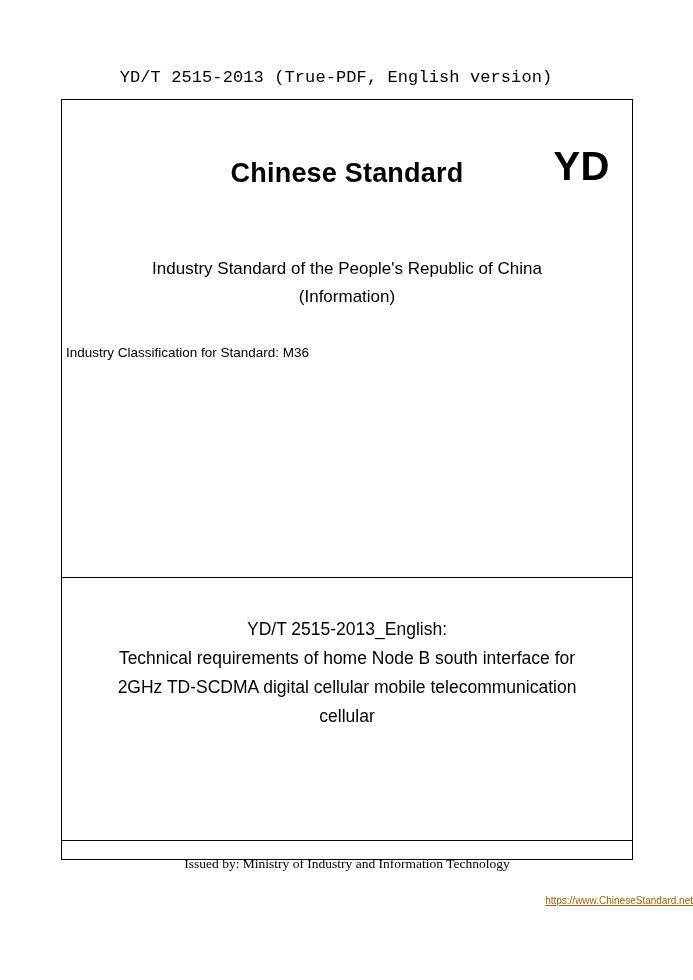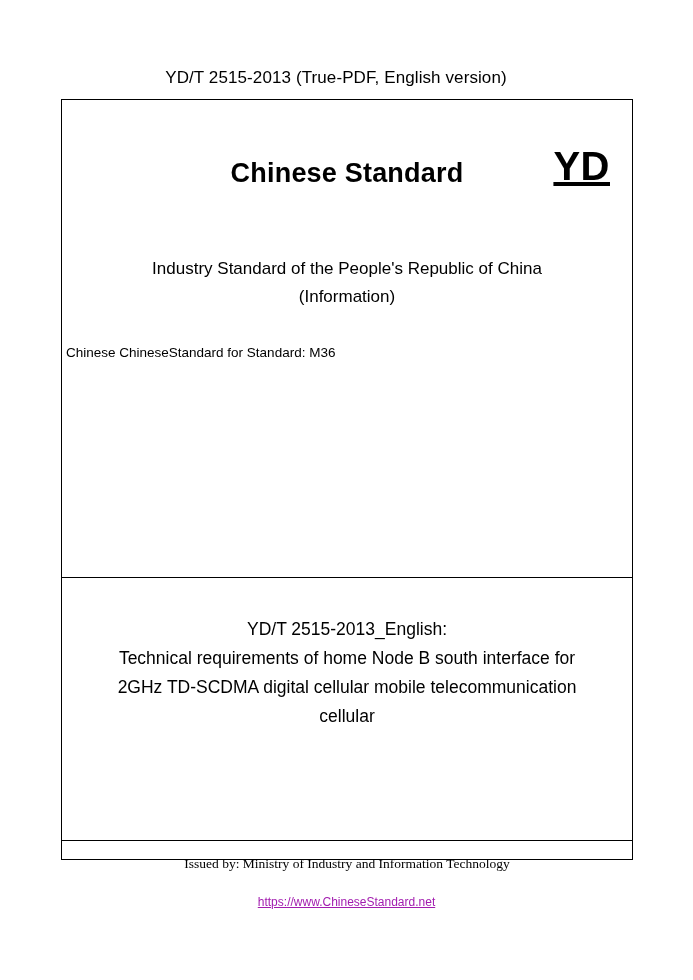--- a/index.html
+++ b/index.html
@@ -22,20 +22,21 @@
     box-sizing: border-box;
   }
   .top-line {
     position: absolute;
     top: 68px;
     left: 0;
     width: 672px;
     text-align: center;
     font-size: 17px;
     letter-spacing: 0.1px;
+    font-family: Liberation Mono, monospace;
   }
   .doc-frame {
     position: absolute;
     top: 99px;
     left: 61px;
     width: 572px;
     height: 761px;
     border: 1.5px solid #000;
     box-sizing: border-box;
   }
@@ -55,21 +56,20 @@
     font-weight: bold;
     letter-spacing: 0.2px;
   }
   .yd-logo {
     position: absolute;
     top: 44px;
     right: 22px;
     font-size: 40px;
     font-weight: bold;
     letter-spacing: 0.5px;
-    text-decoration: underline;
   }
   .industry-line {
     position: absolute;
     top: 155px;
     left: 0;
     width: 100%;
     text-align: center;
     font-size: 17px;
     line-height: 28px;
   }
@@ -116,43 +116,43 @@
     align-items: center;
     justify-content: center;
     font-size: 13.5px;
     font-family: Liberation Serif, serif;
   }
   .site-link {
     position: absolute;
     top: 895px;
     left: 0;
     width: 693px;
-    text-align: center;
-    font-size: 12px;
-    color: #a21caf;
+    text-align: right;
+    font-size: 10px;
+    color: #a16207;
     text-decoration: underline;
   }
 </style>
 </head>
 <body>
 
 <div class="page">
 
   <div class="top-line">YD/T 2515-2013 (True-PDF, English version)</div>
 
   <div class="doc-frame">
 
     <div class="sec-top">
       <div class="std-title">Chinese Standard</div>
       <div class="yd-logo">YD</div>
       <div class="industry-line">
         <div>Industry Standard of the People's Republic of China</div>
         <div>(Information)</div>
       </div>
-      <div class="classification">Chinese ChineseStandard for Standard: M36</div>
+      <div class="classification">Industry Classification for Standard: M36</div>
     </div>
 
     <div class="sec-mid">
       <div class="eng-title">
         <div>YD/T 2515-2013_English:</div>
         <div>Technical requirements of home Node B south interface for</div>
         <div>2GHz TD-SCDMA digital cellular mobile telecommunication</div>
         <div>cellular</div>
       </div>
     </div>

